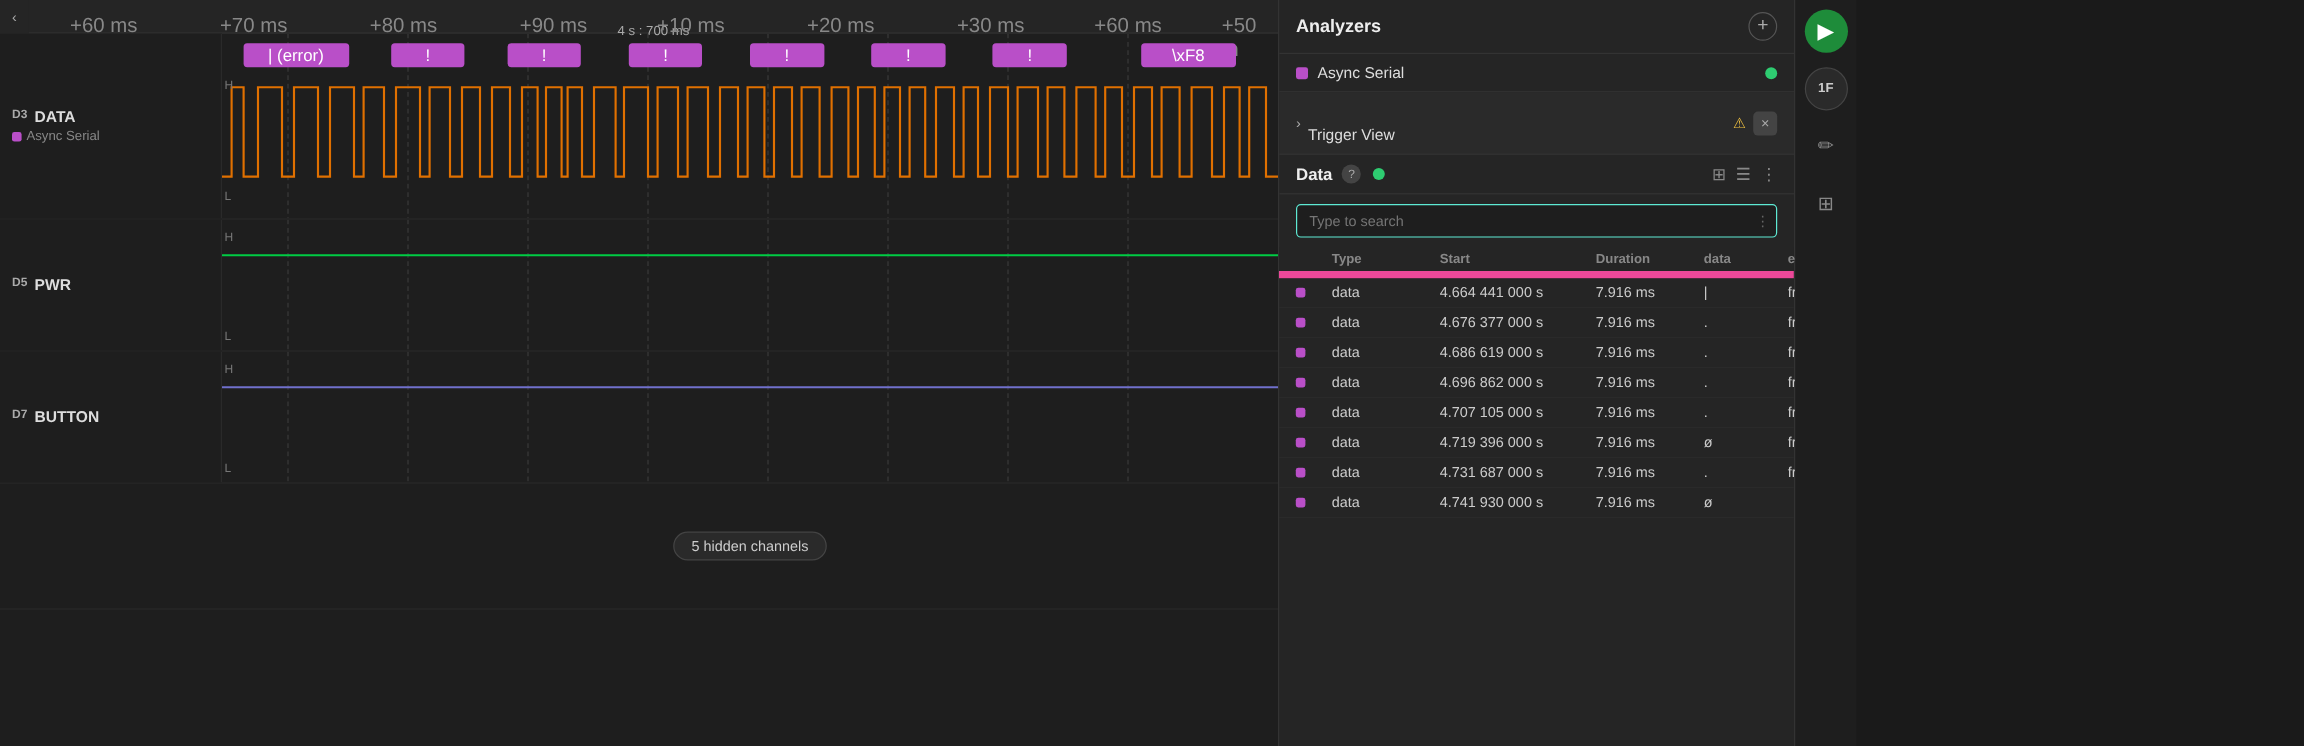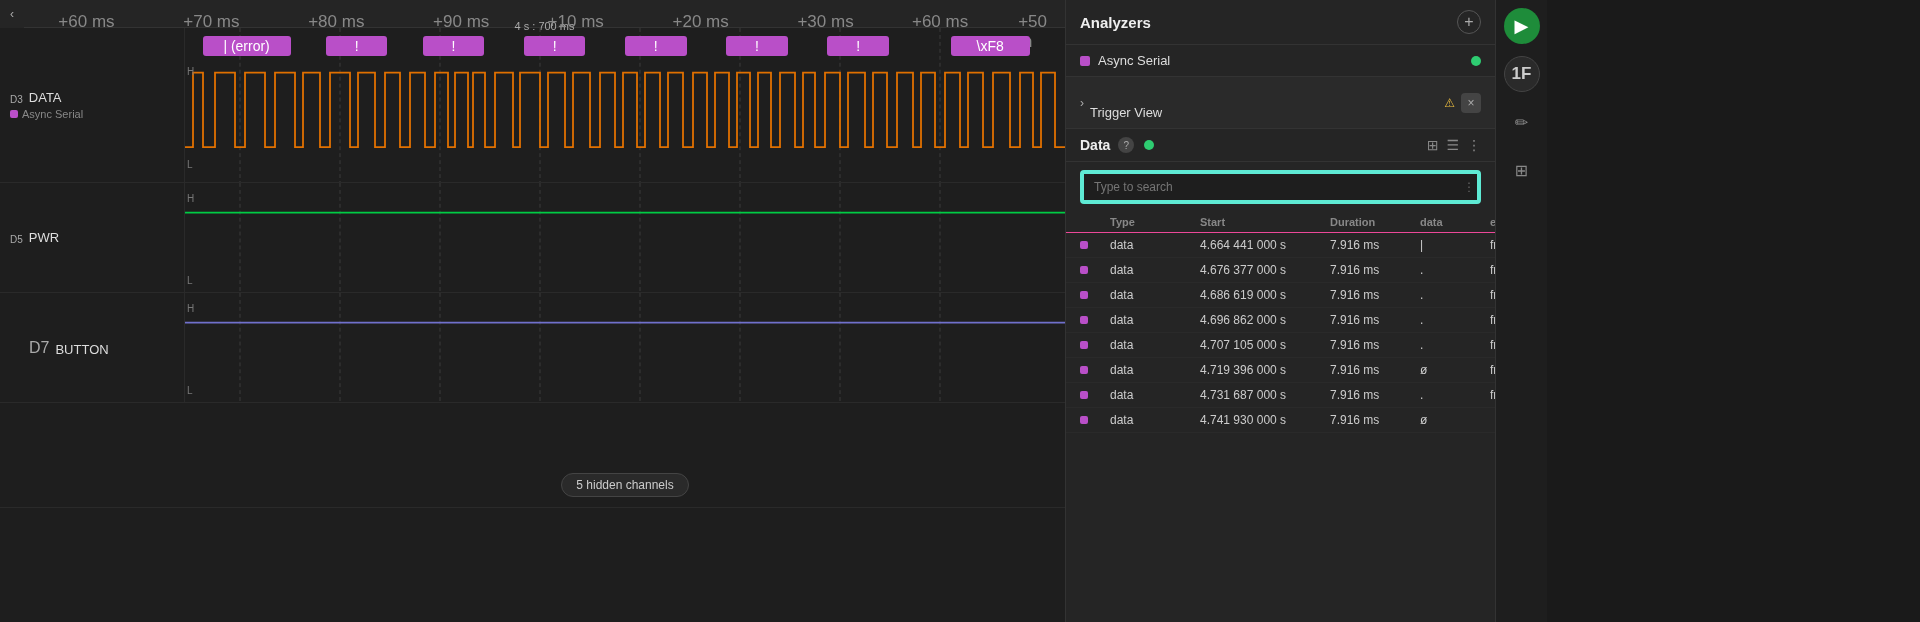--- a/index.html
+++ b/index.html
@@ -77,24 +77,24 @@
       display: flex;
       flex-direction: column;
       justify-content: center;
       background: #1e1e1e;
       border-right: 1px solid #2a2a2a;
       z-index: 2;
     }
 
     .channel-name {
       font-size: 13px;
-      font-weight: 400;
+      font-weight: 700;
       color: #ddd;
       display: flex;
-      align-items: flex-end;
+      align-items: flex-start;
       gap: 6px;
     }
 
     .channel-sub {
       display: flex;
       align-items: center;
       gap: 4px;
       margin-top: 3px;
       font-size: 11px;
       color: #888;
@@ -322,21 +322,21 @@
 
     
     #search-box {
       margin: 8px 14px;
       position: relative;
     }
 
     #search-input {
       width: 100%;
       background: #1e1e1e;
-      border: 4px solid #5eead4;
+      border: 1px solid #5eead4;
       border-radius: 4px;
       padding: 6px 30px 6px 10px;
       color: #888;
       font-size: 12px;
       outline: none;
     }
 
     .search-more-btn {
       position: absolute;
       right: 6px;
@@ -349,21 +349,21 @@
     
     #data-table {
       flex: 1;
       overflow-y: auto;
     }
 
     .table-header {
       display: grid;
       grid-template-columns: 30px 90px 130px 90px 70px 80px;
       padding: 4px 14px;
-      border-bottom: 1px solid #ec4899;
+      border-bottom: 6px solid #ec4899;
       color: #888;
       font-size: 11px;
       font-weight: 600;
       background: #252525;
       position: sticky;
       top: 0;
       z-index: 1;
     }
 
     .table-row {
@@ -409,21 +409,21 @@
     }
 
     .far-right-btn.green {
       background: #1e8c3a;
       color: #fff;
     }
 
     .far-right-btn.badge {
       background: #2a2a2a;
       border: 1px solid #444;
-      font-size: 17px;
+      font-size: 11px;
       font-weight: bold;
       color: #ccc;
       text-align: center;
     }
 
     .far-right-icon-btn {
       width: 36px;
       height: 36px;
       display: flex;
       align-items: center;
@@ -568,21 +568,21 @@
         <line x1="755" y1="0" x2="755" y2="110" class="dashed-vline"></line>
 
         <line x1="0" y1="30" x2="880" y2="30" stroke="#00cc44" stroke-width="1.8"></line>
       </svg>
     </div>
   </div>
 
   <div class="channel-row" id="d7-row">
     <div class="channel-label">
       <div class="channel-name">
-        <span style="color:#aaa; font-size:16px;margin-left:19px;">D7</span>
+        <span style="color:#aaa; font-size:10px;">D7</span>
         <span>BUTTON</span>
       </div>
     </div>
     <div class="channel-waveform">
       <span class="hl-marker" style="top:10px; left:2px;">H</span>
       <span class="hl-marker" style="bottom:6px; left:2px;">L</span>
       <svg class="waveform-svg" viewBox="0 0 880 110" preserveAspectRatio="none">
         <line x1="55" y1="0" x2="55" y2="110" class="dashed-vline"></line>
         <line x1="155" y1="0" x2="155" y2="110" class="dashed-vline"></line>
         <line x1="255" y1="0" x2="255" y2="110" class="dashed-vline"></line>
@@ -593,21 +593,21 @@
         <line x1="755" y1="0" x2="755" y2="110" class="dashed-vline"></line>
 
         <line x1="0" y1="30" x2="880" y2="30" stroke="#7070cc" stroke-width="1.8"></line>
       </svg>
     </div>
   </div>
 
   <div id="hidden-row" class="channel-row">
     <div class="channel-label" style="visibility:hidden;"></div>
     <div class="channel-waveform">
-      <div id="hidden-badge" style="height:100%; display:flex; align-items:flex-end; justify-content:center;">
+      <div id="hidden-badge" style="height:100%; display:flex; align-items:center; justify-content:center;">
         <div class="hidden-badge-pill">5 hidden channels</div>
       </div>
     </div>
   </div>
 </div>
 
 <div id="analyzers-panel">
   <div id="analyzers-header">
     <span id="analyzers-title">Analyzers</span>
     <button id="add-analyzer-btn">+</button>

